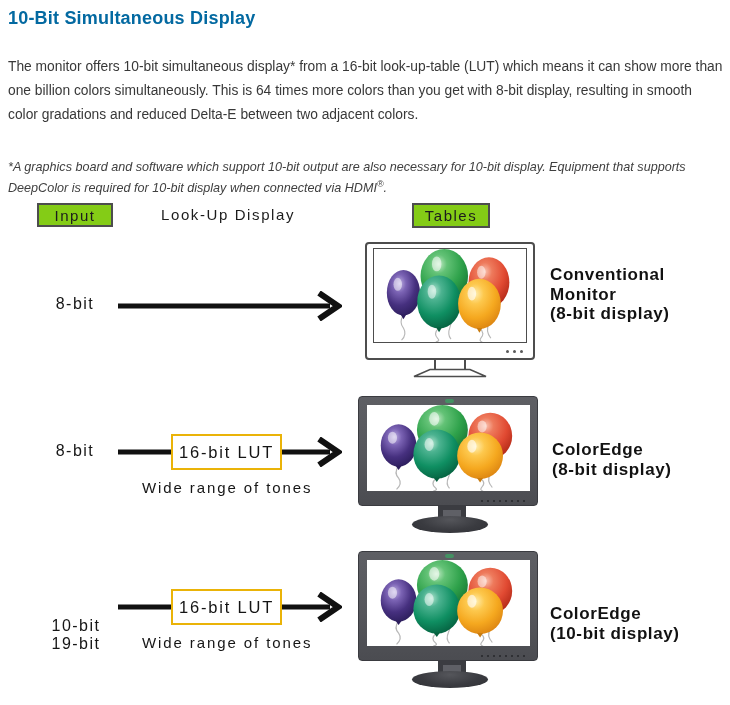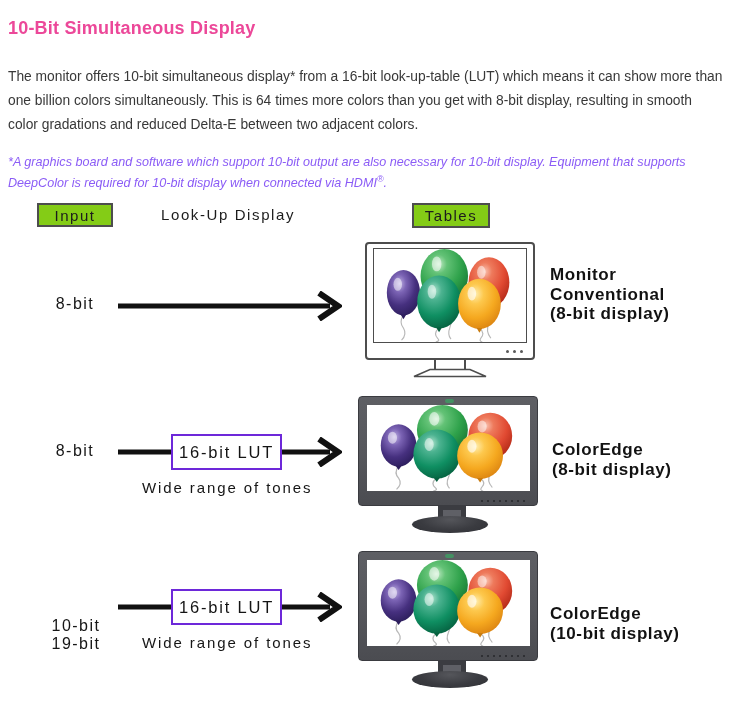--- a/index.html
+++ b/index.html
@@ -1,33 +1,33 @@
 <!DOCTYPE html>
 <html><head>
 <meta charset="utf-8">
 <style>
   * { margin:0; padding:0; box-sizing:border-box; }
   html,body { width:730px; height:705px; background:#ffffff; overflow:hidden;
               font-family:"Liberation Sans","DejaVu Sans",sans-serif; }
   .content { position:absolute; left:8px; top:8px; width:716px; }
-  h1.page-title { font-size:18px; font-weight:bold; color:#ec4899; letter-spacing:.2px; margin-top:10px; }
+  h1.page-title { font-size:18px; font-weight:bold; color:#0369a1; letter-spacing:.2px; margin-top:0; }
   p.intro { margin-top:26px; font-size:13.8px; line-height:24px; color:#383838; }
-  p.footnote { margin-top:17px; font-size:12.6px; font-style:italic; line-height:16.5px; color:#8b5cf6; }
+  p.footnote { margin-top:32px; font-size:12.6px; font-style:italic; line-height:16.5px; color:#404040; }
   p.footnote sup { font-size:9px; }
 
   .diagram { position:absolute; left:0; top:195px; width:730px; height:510px; }
   .abs { position:absolute; }
 
   .hdr-box { border:2px solid #4d4d4d; background:#84cc16; display:flex; align-items:center; justify-content:center;
              font-size:15px; letter-spacing:1.5px; color:#1c1c1c; }
   .hdr-label { font-size:15px; letter-spacing:1.6px; color:#1c1c1c; }
 
   .in-label { font-size:16px; letter-spacing:1.5px; color:#161616; text-align:center; line-height:18px; }
 
-  .lut-box { width:111px; height:36px; border:2px solid #6d28d9; background:#fff; display:flex; align-items:center;
+  .lut-box { width:111px; height:36px; border:2px solid #eab308; background:#fff; display:flex; align-items:center;
              justify-content:center; font-size:16.5px; letter-spacing:1.8px; color:#141414; }
   .lut-caption { font-size:15px; letter-spacing:1.9px; color:#161616; white-space:nowrap; }
 
   .out-label { font-weight:bold; font-size:17px; letter-spacing:.6px; color:#121212; line-height:19.5px; white-space:nowrap; }
 
   
   .mc-bezel { position:absolute; left:0; top:0; width:170px; height:118px; background:#fff;
               border:2px solid #4d4d4d; border-radius:4px; }
   .mc-screen { position:absolute; left:6px; top:4px; width:154px; height:95px; border:1.5px solid #4d4d4d; overflow:hidden; background:#fff; }
   .mc-dots { position:absolute; right:10px; bottom:5px; display:flex; gap:4px; }
@@ -155,22 +155,22 @@
           <i></i>
         </div>
     </div>
     <svg class="mc-stand" width="74" height="21" viewBox="0 0 74 21">
       <rect x="22" y="1" width="30" height="11" fill="#fff" stroke="#4d4d4d" stroke-width="2"></rect>
       <path d="M1,18.5 H73 L57,11.5 H17 Z" fill="#fff" stroke="#4d4d4d" stroke-width="1.6"></path>
     </svg>
   </div>
 
   <div class="out-label abs" style="left:550px; top:70px; line-height:19.5px;">
+    <div>Conventional</div>
     <div>Monitor</div>
-    <div>Conventional</div>
     <div>(8-bit display)</div>
   </div>
 
   <div class="in-label abs" style="left:48px; top:247px; width:54px;">8-bit</div>
 
   <svg class="abs" style="left:116px; top:242px;" width="226" height="30" viewBox="0 0 226 30">
       <use href="#flow-arrow-art"></use>
     </svg>
 
   <div class="lut-box abs" style="left:171px; top:239px;">

